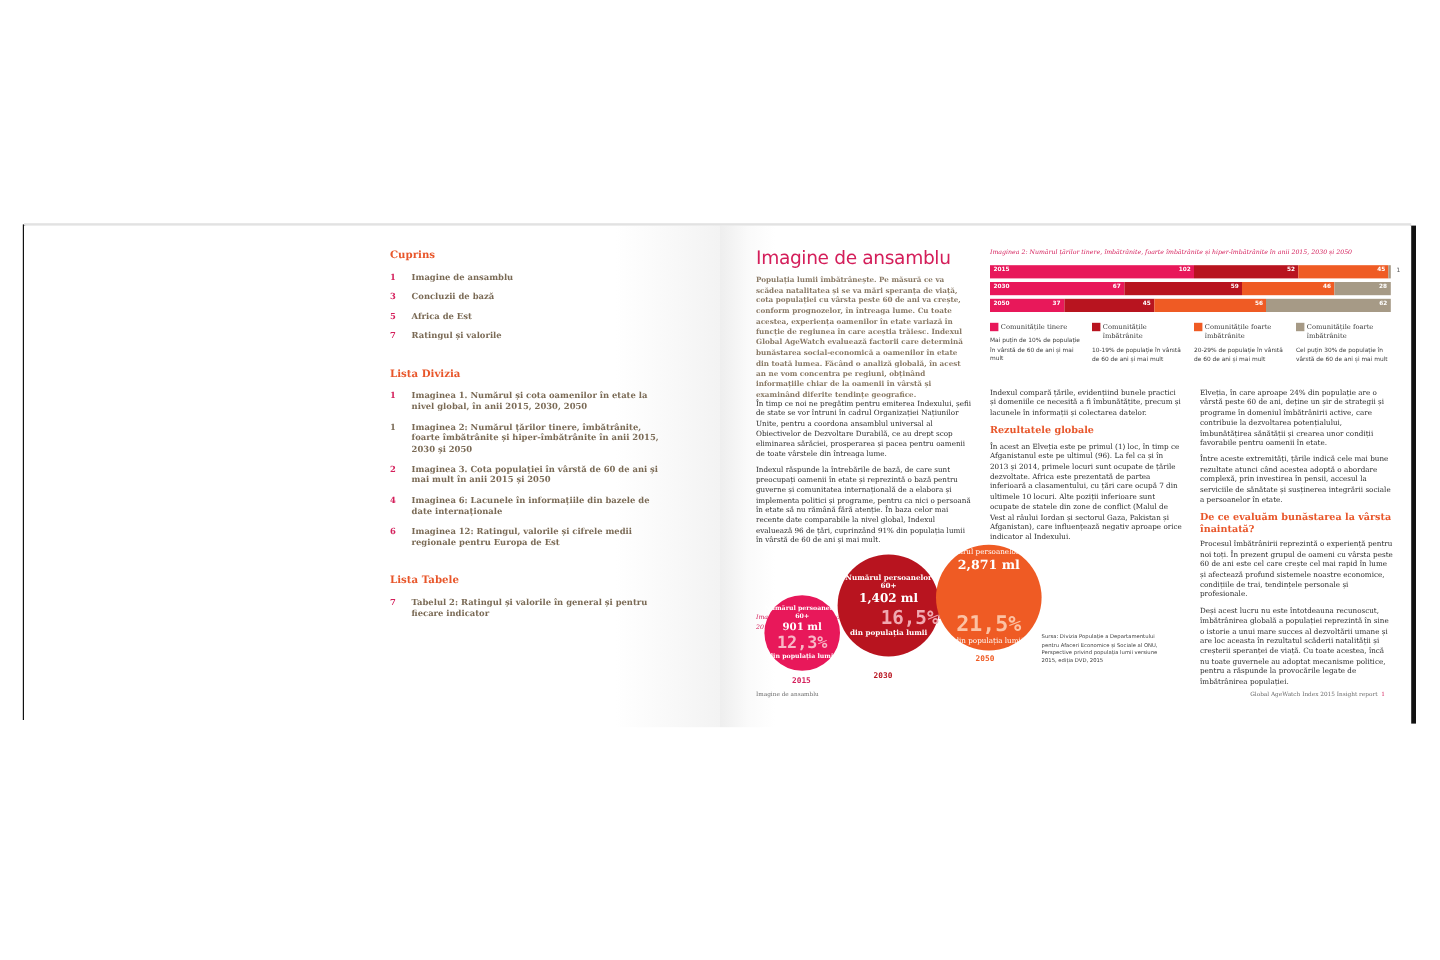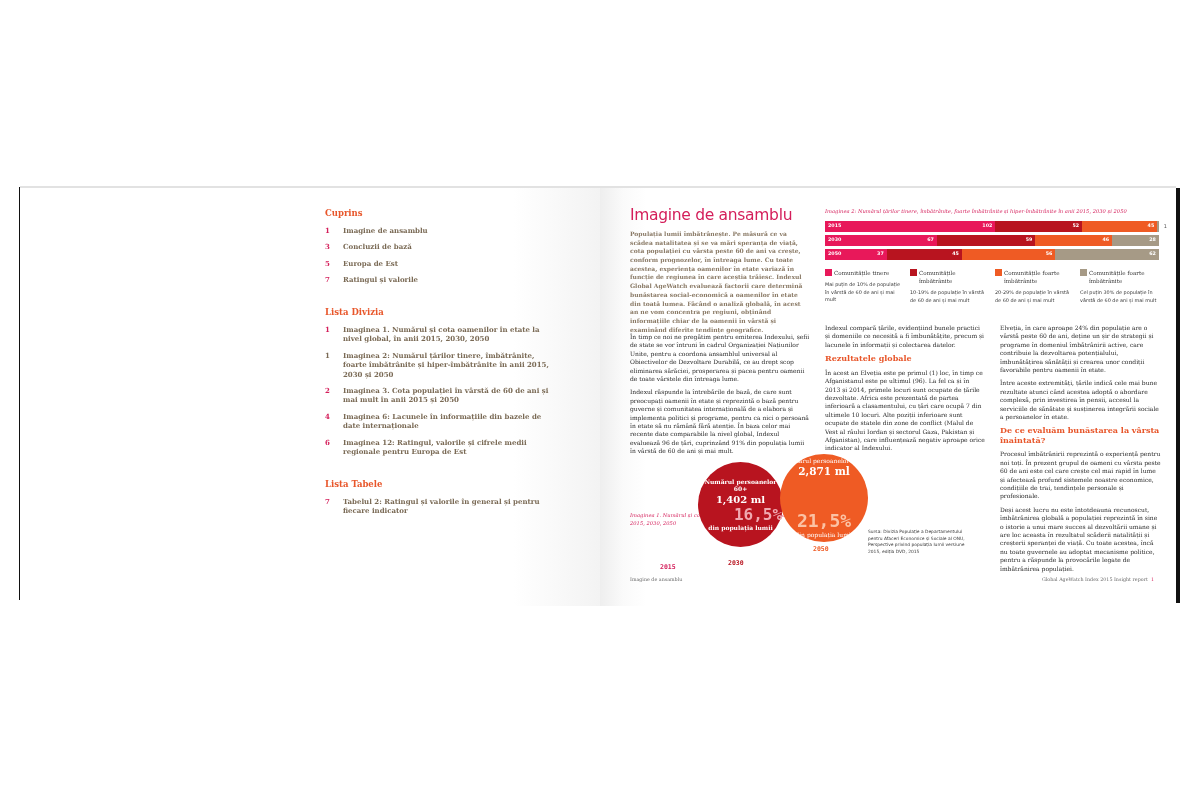--- a/index.html
+++ b/index.html
@@ -98,21 +98,21 @@
         <div class="toc-item">
             <span class="toc-num">1</span>
             <span class="toc-label">Imagine de ansamblu</span>
           </div>
         <div class="toc-item">
             <span class="toc-num">3</span>
             <span class="toc-label">Concluzii de bază</span>
           </div>
         <div class="toc-item">
             <span class="toc-num">5</span>
-            <span class="toc-label">Europa de Est</span>
+            <span class="toc-label">Africa de Est</span>
           </div>
         <div class="toc-item">
             <span class="toc-num">7</span>
             <span class="toc-label">Ratingul și valorile</span>
           </div>
       </div>
 
       <div class="toc-section">
         <div class="toc-heading">Lista Divizia</div>
         <div class="toc-item">
@@ -244,20 +244,26 @@
     <div class="body-col col3">
       <p>Elveția, în care aproape 24% din populație are o vârstă peste 60 de ani, deține un șir de strategii și programe în domeniul îmbătrânirii active, care contribuie la dezvoltarea potențialului, îmbunătățirea sănătății și crearea unor condiții favorabile pentru oamenii în etate.</p>
       <p>Între aceste extremități, țările indică cele mai bune rezultate atunci când acestea adoptă o abordare complexă, prin investirea în pensii, accesul la serviciile de sănătate și susținerea integrării sociale a persoanelor în etate.</p>
       <div class="subhead">De ce evaluăm bunăstarea la vârsta înaintată?</div>
       <p>Procesul îmbătrânirii reprezintă o experiență pentru noi toți. În prezent grupul de oameni cu vârsta peste 60 de ani este cel care crește cel mai rapid în lume și afectează profund sistemele noastre economice, condițiile de trai, tendințele personale și profesionale.</p>
       <p>Deși acest lucru nu este întotdeauna recunoscut, îmbătrânirea globală a populației reprezintă în sine o istorie a unui mare succes al dezvoltării umane și are loc aceasta în rezultatul scăderii natalității și creșterii speranței de viață. Cu toate acestea, încă nu toate guvernele au adoptat mecanisme politice, pentru a răspunde la provocările legate de îmbătrânirea populației.</p>
     </div>
 
     <div class="fig1-title">Imaginea 1. Numărul și cota oamenilor în etate la nivel global, în anii 2015, 2030, 2050</div>
 
+    <div class="bubble b2015">
+      <div class="bub-label">Numărul persoanelor 60+</div>
+      <div class="bub-num">901 ml</div>
+      <div class="bub-pct">12,3%</div>
+      <div class="bub-label">din populația lumii</div>
+    </div>
     <div class="bubble b2030">
       <div class="bub-label">Numărul persoanelor 60+</div>
       <div class="bub-num">1,402 ml</div>
       <div class="bub-pct">16,5%</div>
       <div class="bub-label">din populația lumii</div>
     </div>
     <div class="bubble b2050">
       <div class="bub-label">Numărul persoanelor 60+</div>
       <div class="bub-num">2,871 ml</div>
       <div class="bub-pct">21,5%</div>

